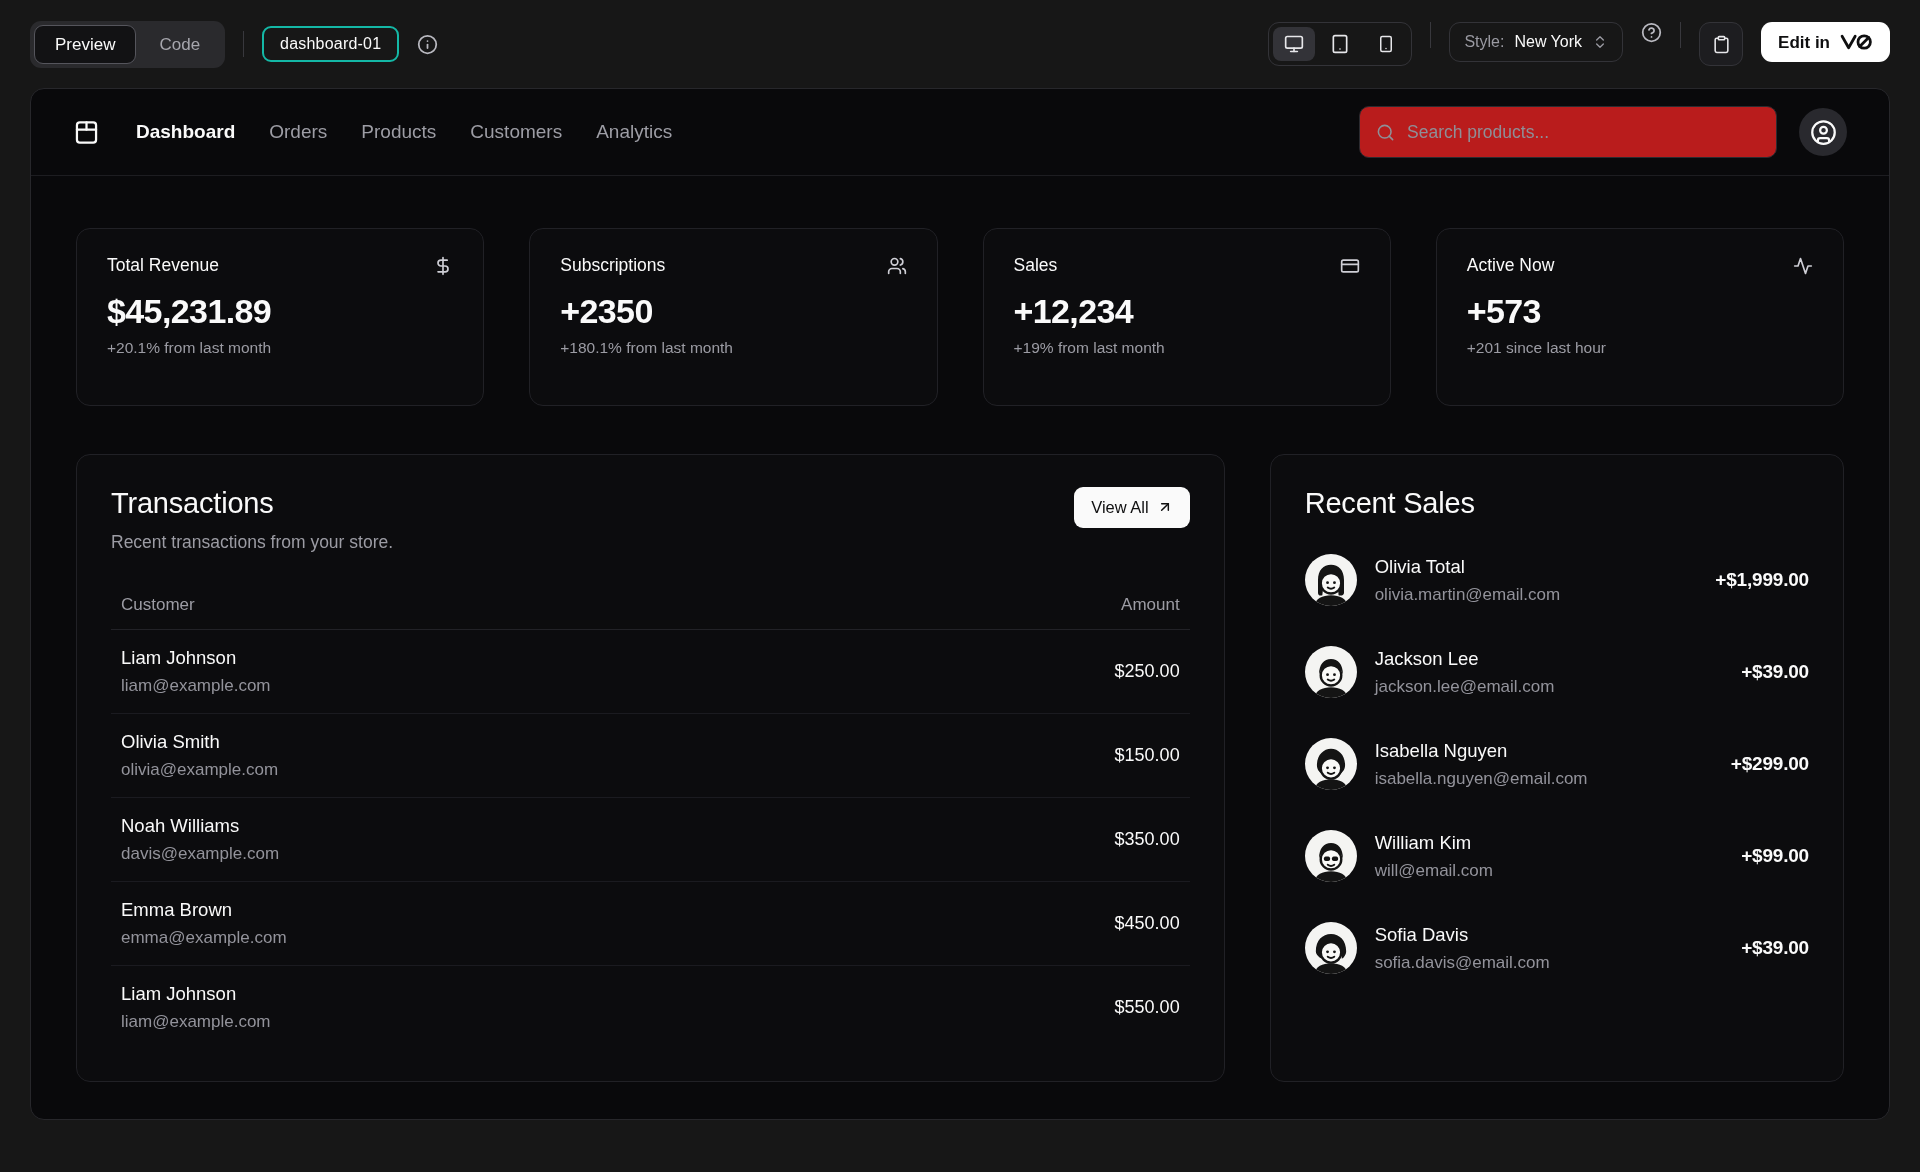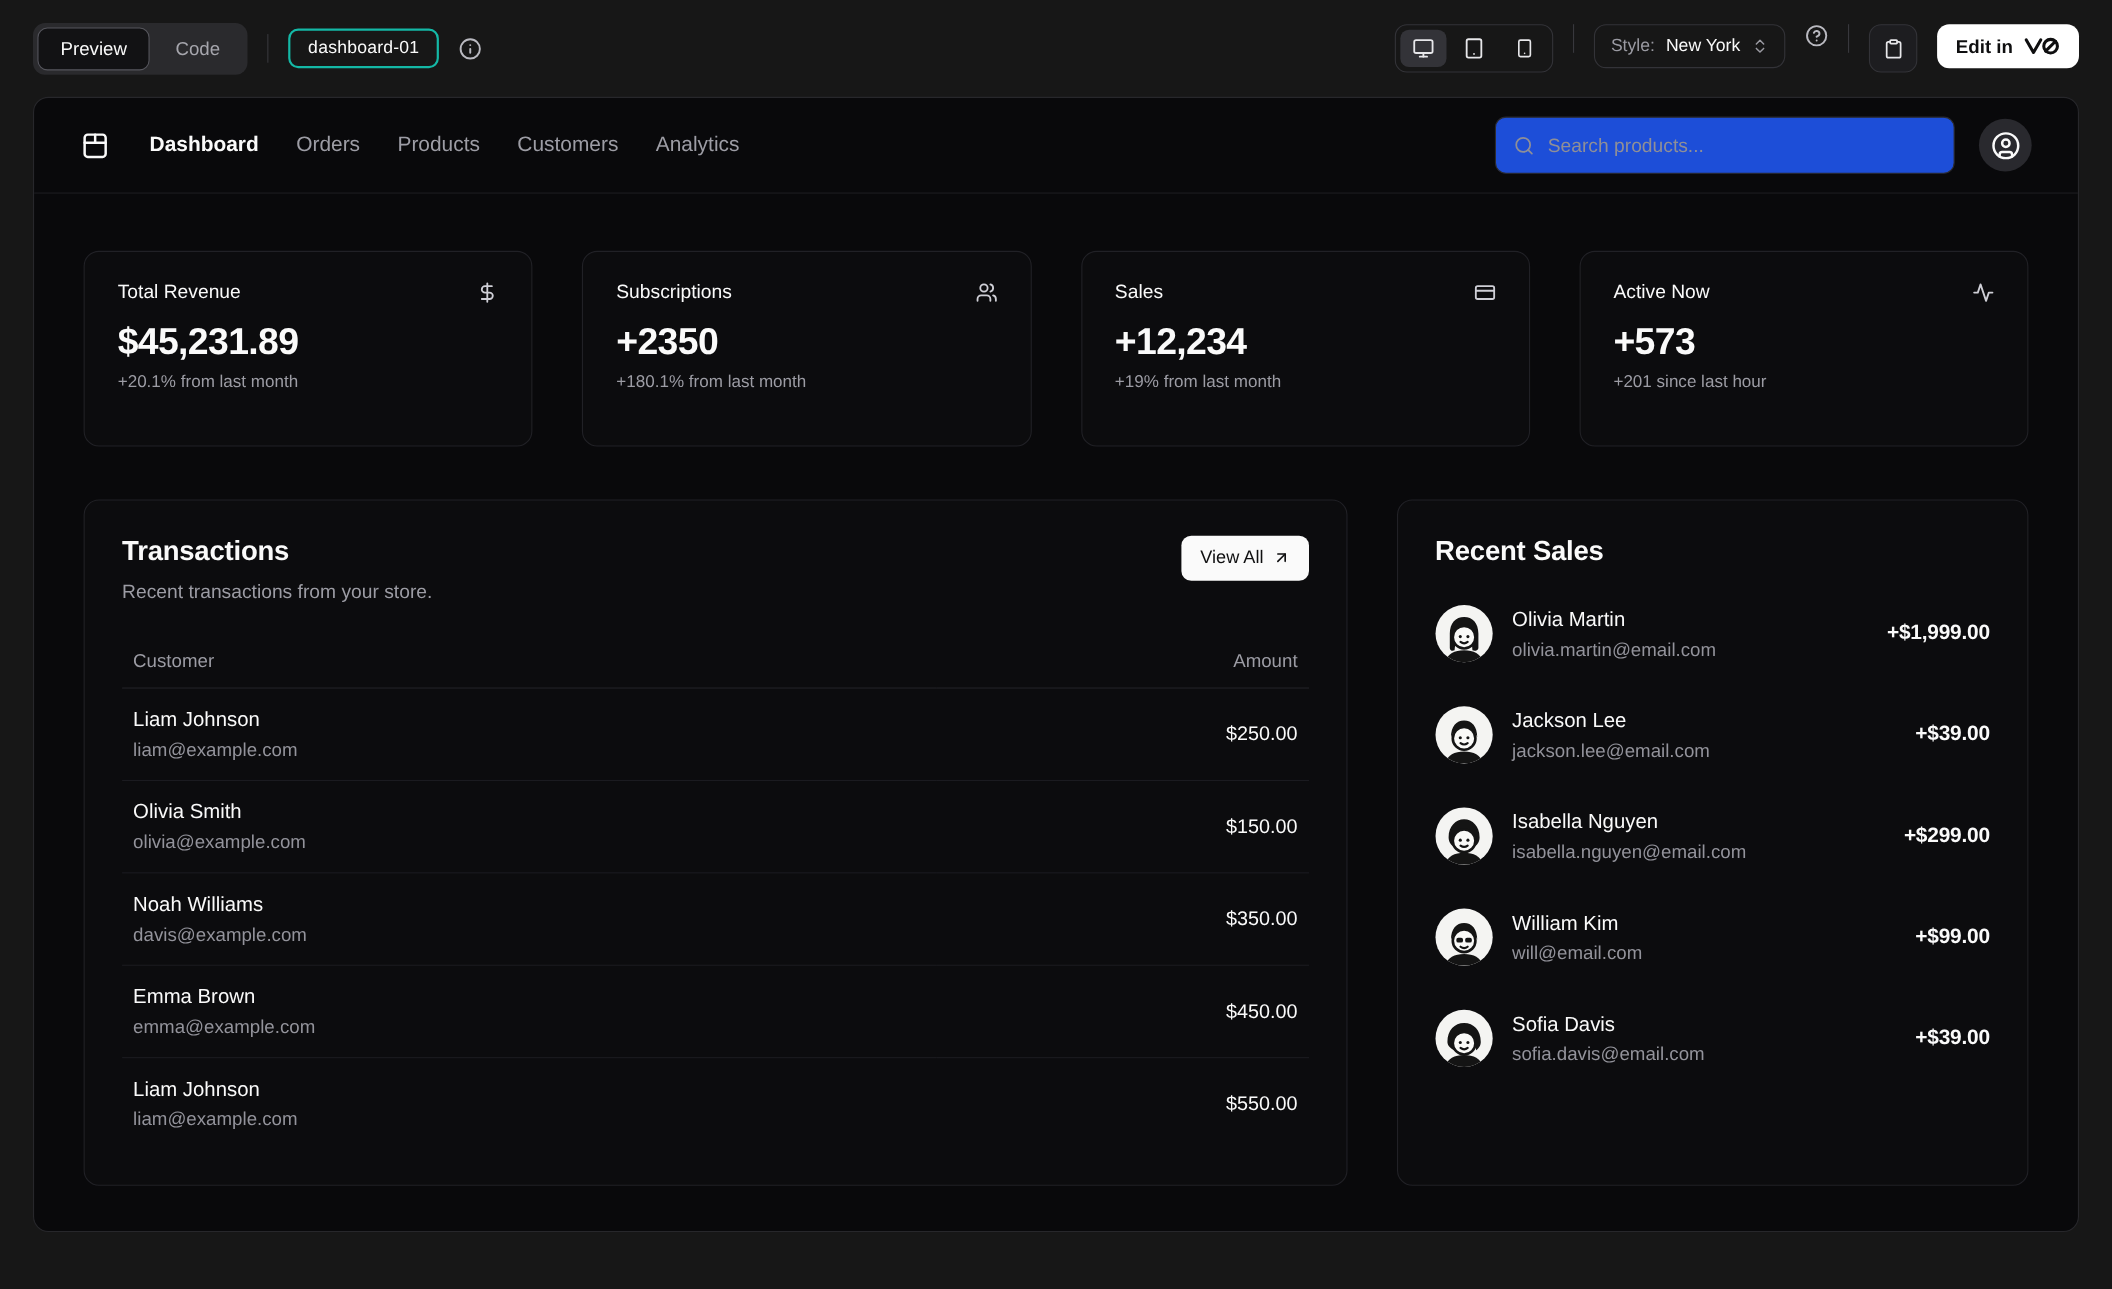--- a/index.html
+++ b/index.html
@@ -66,21 +66,21 @@
     height:87px; display:flex; align-items:center; gap:36px; padding:0 42px;
     border-bottom:1px solid #1d1d21;
   }
   .nav-logo { color:#fafafa; }
   .nav-links { display:flex; align-items:center; gap:34px; }
   .nav-link { font-size:19px; color:#9d9da5; text-decoration:none; cursor:pointer; background:none; border:none; font-family:inherit; }
   .nav-link.active { color:#fafafa; font-weight:600; }
   .nav-right { margin-left:auto; display:flex; align-items:center; gap:22px; }
   .search-box {
     display:flex; align-items:center; gap:12px; width:418px; height:52px;
-    border:1px solid #2b2b30; border-radius:10px; padding:0 16px; background:#1d4ed8;
+    border:1px solid #2b2b30; border-radius:10px; padding:0 16px; background:#b91c1c;
   }
   .search-box input {
     flex:1; background:transparent; border:none; outline:none;
     color:#fafafa; font:400 17.5px "Liberation Sans",sans-serif;
   }
   .search-box input::placeholder { color:#8f8f97; }
   .search-icon { color:#8f8f97; }
   .avatar-btn {
     width:48px; height:48px; border-radius:50%; background:#29292e; border:none;
     display:flex; align-items:center; justify-content:center; color:#fafafa; cursor:pointer;
@@ -97,21 +97,21 @@
   .stat-title { font-size:17.5px; font-weight:500; color:#fafafa; }
   .stat-icon { color:#cfcfd6; }
   .stat-value { margin-top:16px; font-size:34px; font-weight:700; letter-spacing:-.6px; }
   .stat-change { margin-top:8px; font-size:15.5px; color:#9c9ca4; }
 
   .row2 { display:grid; grid-template-columns:2fr 1fr; gap:45px; margin-top:48px; }
 
   
   .trans-card { padding:32px 34px; }
   .trans-head { display:flex; align-items:flex-start; justify-content:space-between; }
-  .card-title { font-size:25px; font-weight:700; letter-spacing:-.2px; }
+  .card-title { font-size:29px; font-weight:400; letter-spacing:-.2px; }
   .card-desc { margin-top:12px; font-size:17.5px; color:#9c9ca4; }
   .viewall-btn {
     display:flex; align-items:center; gap:8px; background:#fafafa; color:#0f0f10;
     border:none; border-radius:9px; padding:12px 17px; font:500 16.5px/1 "Liberation Sans",sans-serif; cursor:pointer;text-align:center;
   }
   .tx-table { width:100%; border-collapse:collapse; margin-top:30px; }
   .tx-table th {
     text-align:left; font-weight:400; font-size:17px; color:#9c9ca4;
     padding:12px 10px 14px; border-bottom:1px solid #222227;
   }
@@ -399,21 +399,21 @@
               <svg width="52" height="52" viewBox="0 0 48 48">
                   <path fill="#141414" d="M12 24c0-9 5-14 12-14s12 5 12 14v12c0 2-3 3-5 2l-1-11c-2-3-3-4-6-5-4 2-6 4-7 7l-1 9c-2 1-4 0-4-2V24z"></path>
                   <circle cx="24" cy="27" r="9.5" fill="#f9f9f7" stroke="#141414" stroke-width="2.2"></circle>
                   <circle cx="20.8" cy="26.5" r="1.3" fill="#141414"></circle>
                   <circle cx="27.2" cy="26.5" r="1.3" fill="#141414"></circle>
                   <path d="M21 31q3 2.3 6 0" fill="none" stroke="#141414" stroke-width="1.8" stroke-linecap="round"></path>
                   <path fill="#141414" d="M8 48c2-7 8-10 16-10s14 3 16 10z"></path>
                 </svg>
             </span>
             <div class="sale-texts">
-              <div class="sale-name">Olivia Martin</div>
+              <div class="sale-name">Olivia Total</div>
               <div class="sale-email">olivia.martin@email.com</div>
             </div>
             <div class="sale-amount">+$1,999.00</div>
           </div>
 
           <div class="sale-item">
             <span class="sale-avatar">
               <svg width="52" height="52" viewBox="0 0 48 48">
                   <path fill="#141414" d="M13 26c0-9 4.5-14 11-14s11 5 11 14c-2-5-5-7-11-7s-9 2-11 7z"></path>
                   <circle cx="24" cy="27" r="9.5" fill="#f9f9f7" stroke="#141414" stroke-width="2.2"></circle>

